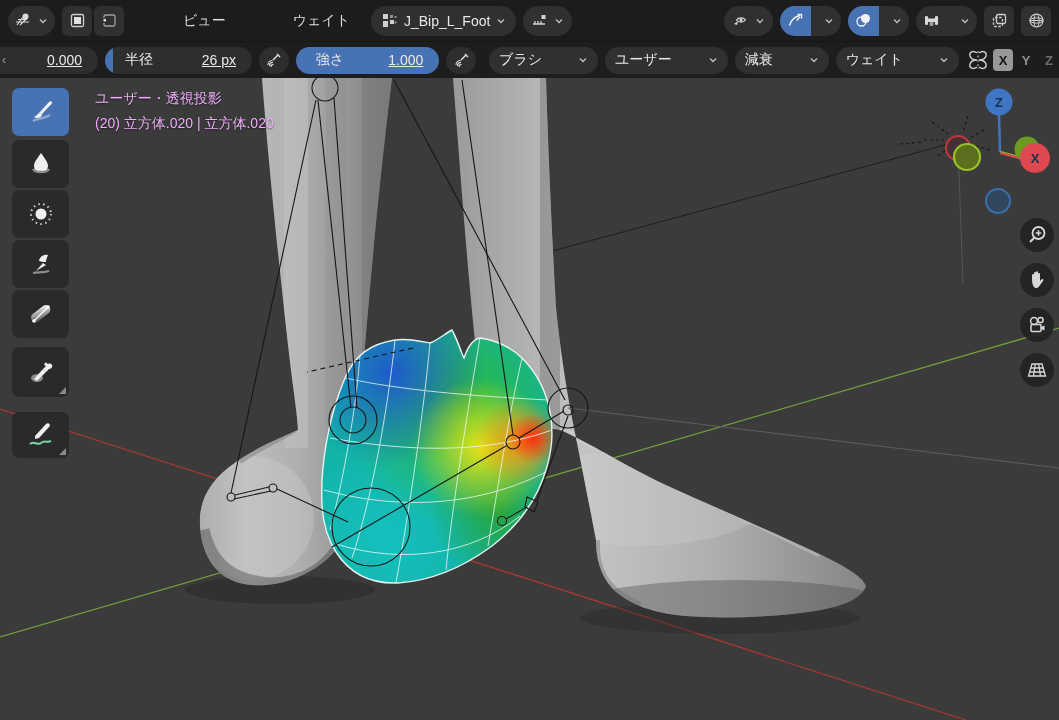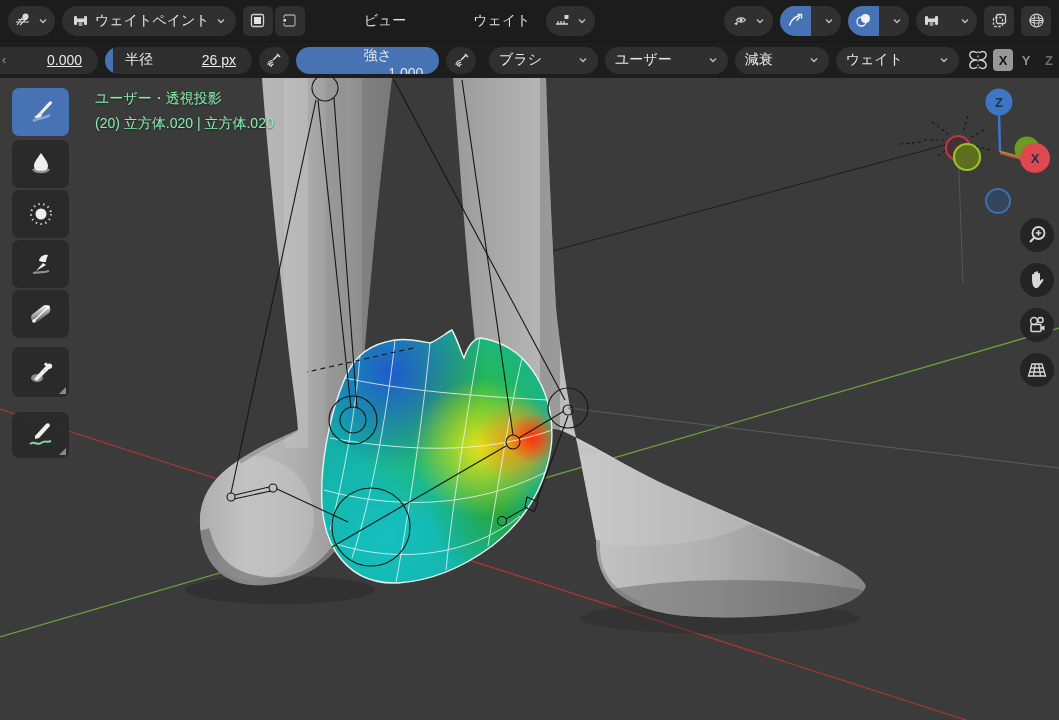--- a/index.html
+++ b/index.html
@@ -26,36 +26,36 @@
     display:flex; align-items:center; justify-content:center; }
   .seg { display:flex; gap:2px; }
   .spacer { flex:1 1 auto; }
 
   
   .slider { position:relative; background:#2e2e2e; border-radius:14px; height:27px;
     display:flex; align-items:center; color:#e9e9e9; font-size:14px; overflow:hidden; }
   .slider .fill { position:absolute; left:0; top:0; bottom:0; background:#4772b3; }
   .slider .lab { position:relative; margin-left:20px; }
   .slider .val { position:relative; margin-left:auto; margin-right:16px;text-decoration:underline; }
-  .slider.blue { background:#4772b3;flex-direction:column; }
+  .slider.blue { background:#4772b3; }
   .slider.cut { border-radius:0 14px 14px 0; }
   .stylus { width:34px; height:27px; background:#2e2e2e; border-radius:14px;
     display:flex; align-items:center; justify-content:center; }
 
   .sym { display:flex; align-items:center; gap:3px; margin-left:auto; padding-right:0; }
   .axis-btn { width:20px; height:22px; border-radius:4px; display:flex; align-items:center;
     justify-content:center; font-size:13px; font-weight:bold; color:#8f8f8f; }
   .axis-btn.active { background:#979797; color:#151515; }
   .axis-btn.dim { color:#6d6d6d; }
 
   
   .viewport { position:relative; width:1059px; height:642px; background:#3b3b3b; overflow:hidden; }
   .scene { position:absolute; left:0; top:0; }
 
-  .vp-text { position:absolute; left:95px; top:8px; color:#86efac; font-size:14px;
+  .vp-text { position:absolute; left:95px; top:8px; color:#f0abfc; font-size:14px;
     line-height:25px; text-shadow:0 1px 2px rgba(0,0,0,.5); pointer-events:none; }
 
   
   .tool-btn { position:absolute; left:12px; width:57px; height:48px; background:rgba(41,41,41,.95);
     border-radius:7px; display:flex; align-items:center; justify-content:center; }
   .tool-btn.active { background:#4772b3; }
   .corner::after { content:""; position:absolute; right:3px; bottom:3px;
     border-left:7px solid transparent; border-bottom:7px solid #8a8a8a; }
 
   
@@ -74,52 +74,54 @@
     <div class="pill" style="padding:0 7px">
       <svg class="icon16" viewBox="0 0 17 17">
         <circle cx="10.5" cy="4.5" r="3" fill="#d9d9d9"></circle>
         <path d="M2,13 L8,5 M5,13 L11,7 M1,10 L14,10 M3,7.5 L12,7.5" stroke="#d9d9d9" stroke-width="1.1" fill="none"></path>
       </svg>
       <svg class="chev" viewBox="0 0 10 10">
         <path d="M2,3.5 L5,6.5 L8,3.5" stroke="#bdbdbd" stroke-width="1.4" fill="none"></path>
       </svg>
     </div>
 
-    <div class="pill">
-      <svg class="icon16" viewBox="0 0 17 17">
-        <rect x="2" y="4" width="3" height="9" rx="1.2" fill="#d9d9d9"></rect>
-        <rect x="12" y="4" width="3" height="9" rx="1.2" fill="#d9d9d9"></rect>
-        <rect x="5" y="6.5" width="7" height="3.5" fill="#d9d9d9"></rect>
-        <rect x="6.5" y="10" width="4" height="4" rx="1" fill="#9a9a9a"></rect>
-      </svg>
-      <span>ウェイトペイント</span>
-      <svg class="chev" viewBox="0 0 10 10">
-        <path d="M2,3.5 L5,6.5 L8,3.5" stroke="#bdbdbd" stroke-width="1.4" fill="none"></path>
-      </svg>
-    </div>
 
     <div class="seg">
       <div class="sq-btn">
         <svg class="icon16" viewBox="0 0 17 17">
           <rect x="2.5" y="2.5" width="12" height="12" rx="1.5" fill="none" stroke="#cfcfcf" stroke-width="1.3"></rect>
           <rect x="5" y="5" width="7" height="7" fill="#e2e2e2"></rect>
         </svg>
       </div>
       <div class="sq-btn">
         <svg class="icon16" viewBox="0 0 17 17">
           <rect x="3" y="3" width="11" height="11" rx="1.5" fill="none" stroke="#9f9f9f" stroke-width="1.3"></rect>
           <rect x="1.5" y="6" width="4" height="5" fill="#2e2e2e"></rect>
           <rect x="2.5" y="7" width="2.5" height="2.5" fill="#e0e0e0"></rect>
         </svg>
       </div>
     </div>
 
     <div class="menu">ビュー</div>
     <div class="menu">ウェイト</div>
 
+    <div class="pill" style="margin-left:6px">
+      <svg class="icon16" viewBox="0 0 17 17">
+        <rect x="2" y="2" width="5" height="5" fill="#cfcfcf"></rect>
+        <rect x="2" y="9" width="5" height="6" fill="#cfcfcf"></rect>
+        <rect x="9" y="3" width="3" height="3" fill="#8f8f8f"></rect>
+        <rect x="9" y="8" width="4" height="4" fill="#cfcfcf"></rect>
+        <rect x="13.5" y="4" width="2" height="2" fill="#8f8f8f"></rect>
+        <rect x="13.5" y="9.5" width="2" height="2" fill="#8f8f8f"></rect>
+      </svg>
+      <span>J_Bip_L_Foot</span>
+      <svg class="chev" viewBox="0 0 10 10">
+        <path d="M2,3.5 L5,6.5 L8,3.5" stroke="#bdbdbd" stroke-width="1.4" fill="none"></path>
+      </svg>
+    </div>
 
     <div class="pill" style="padding:0 8px">
       <svg class="icon16" viewBox="0 0 17 17">
         <path d="M2,12 H14 M4,9 V12 M7,9 V12 M10,9 V12" stroke="#d3d3d3" stroke-width="1.3" fill="none"></path>
         <rect x="10.5" y="3" width="4" height="4" fill="#d3d3d3"></rect>
       </svg>
       <svg class="chev" viewBox="0 0 10 10">
         <path d="M2,3.5 L5,6.5 L8,3.5" stroke="#bdbdbd" stroke-width="1.4" fill="none"></path>
       </svg>
     </div>

